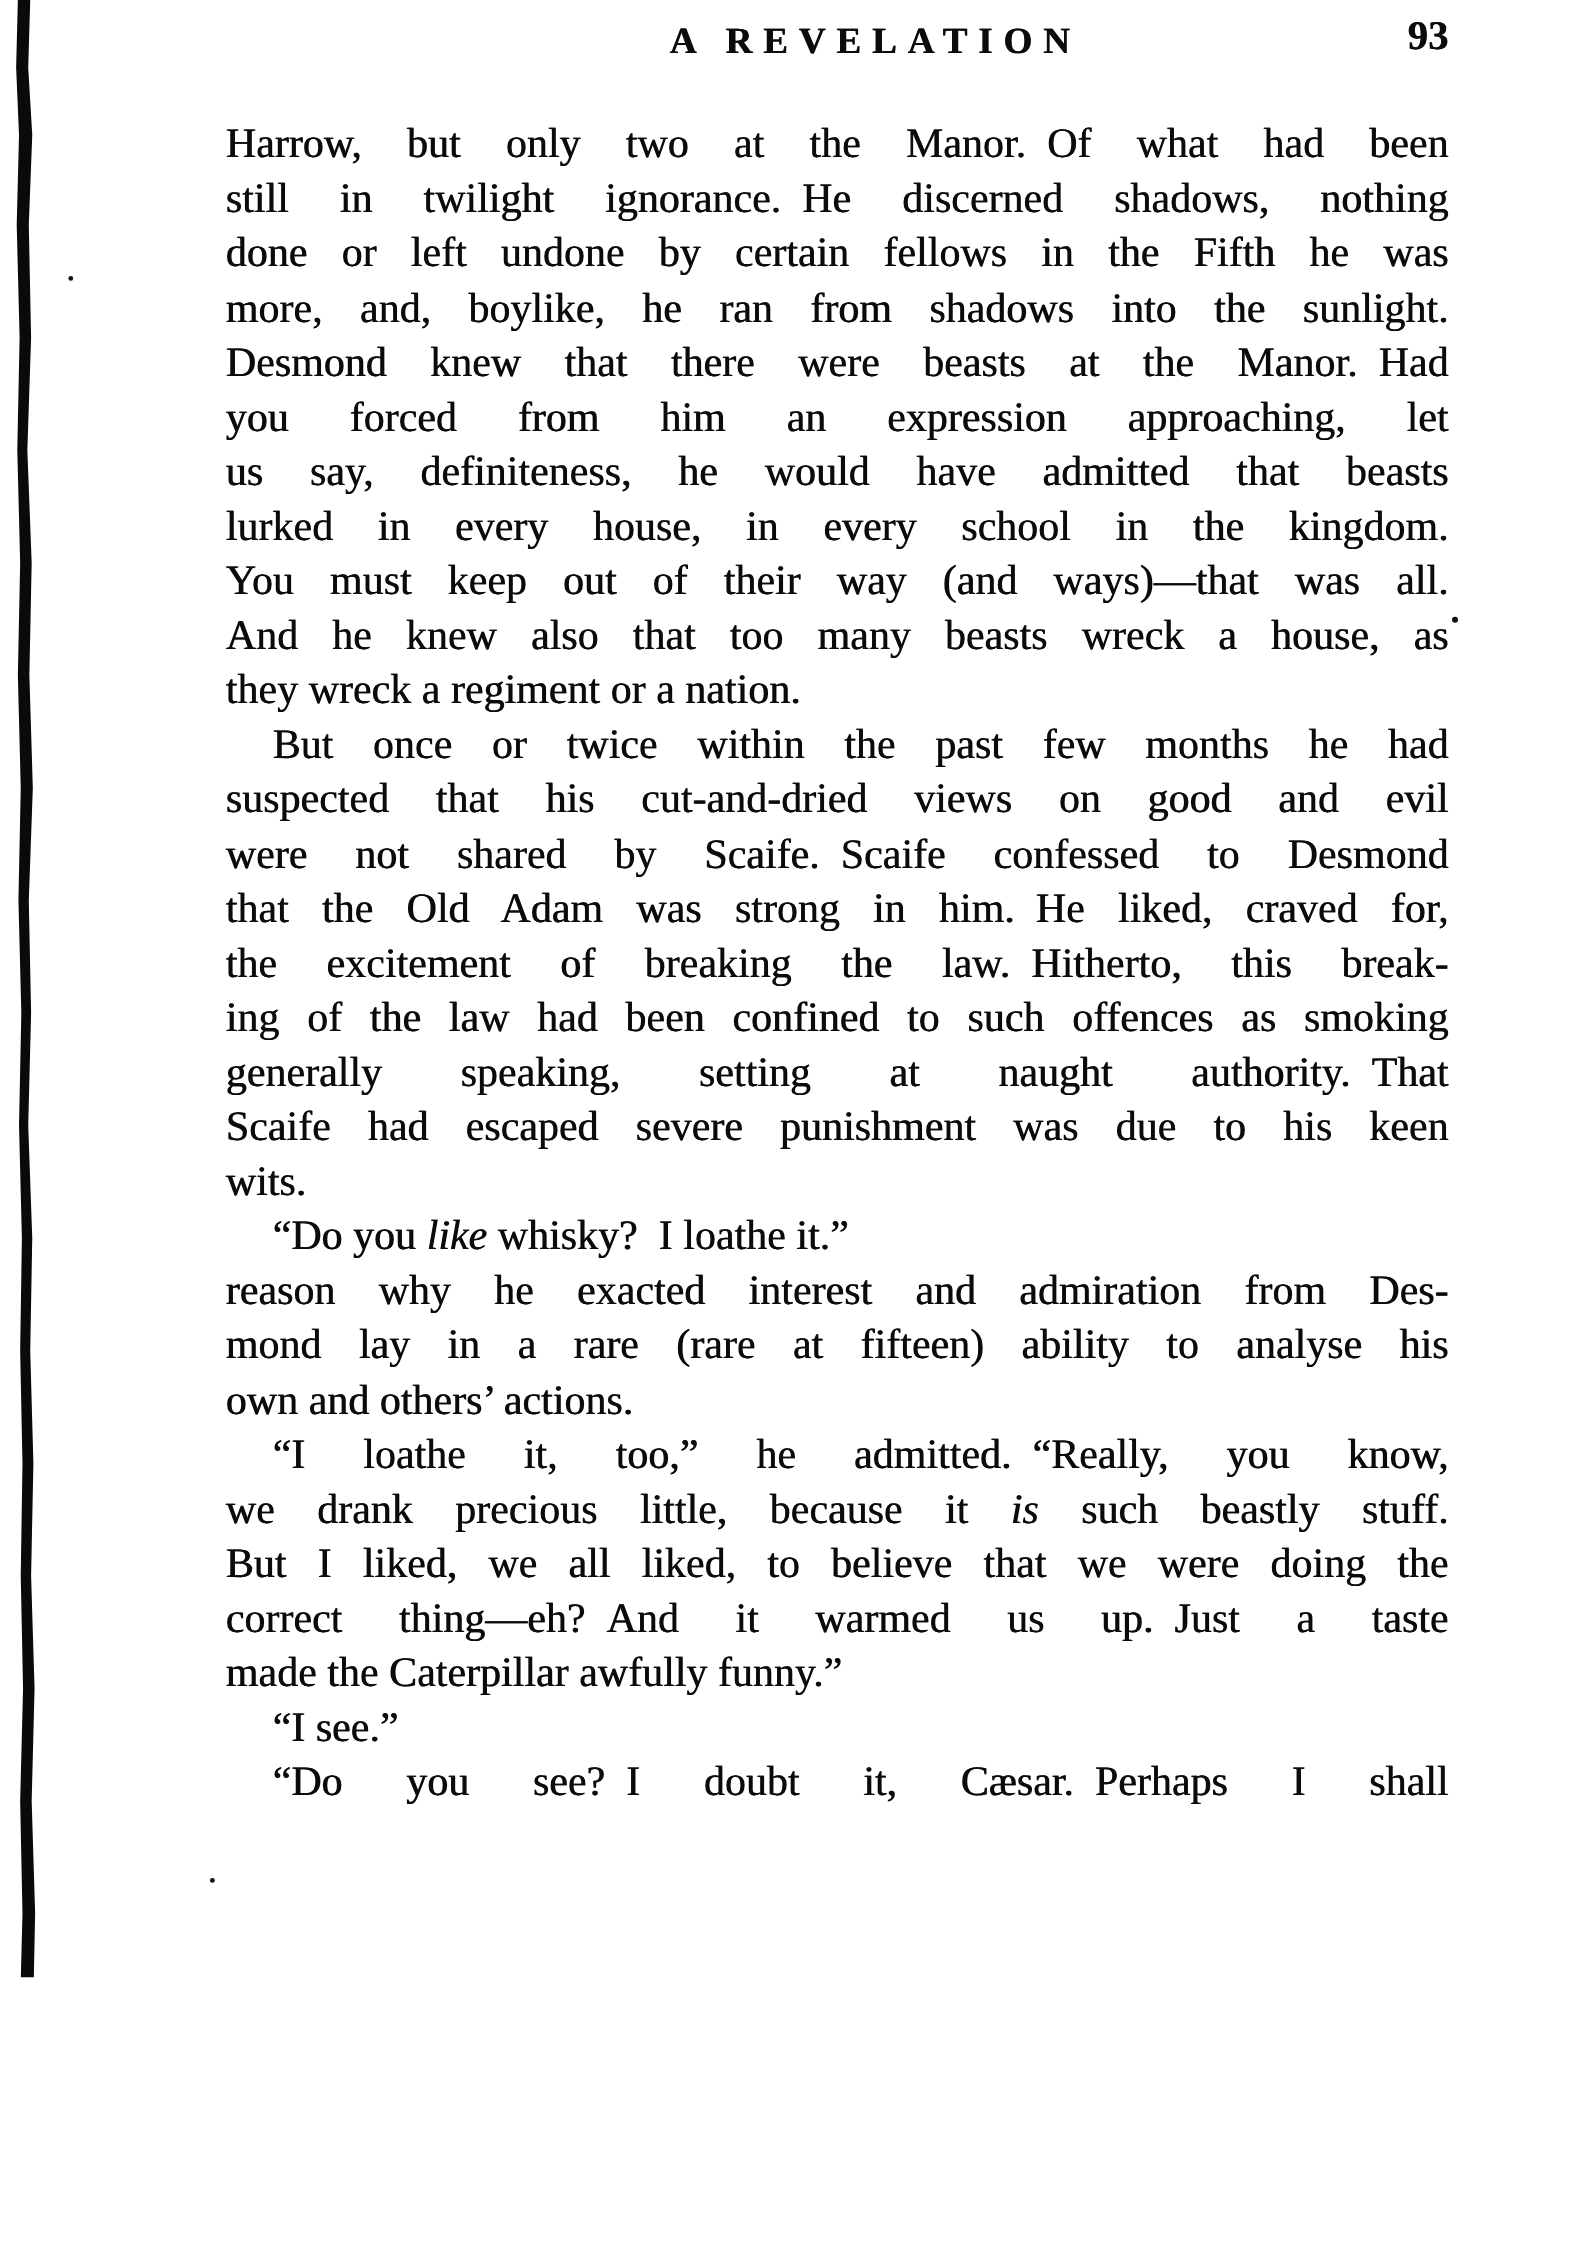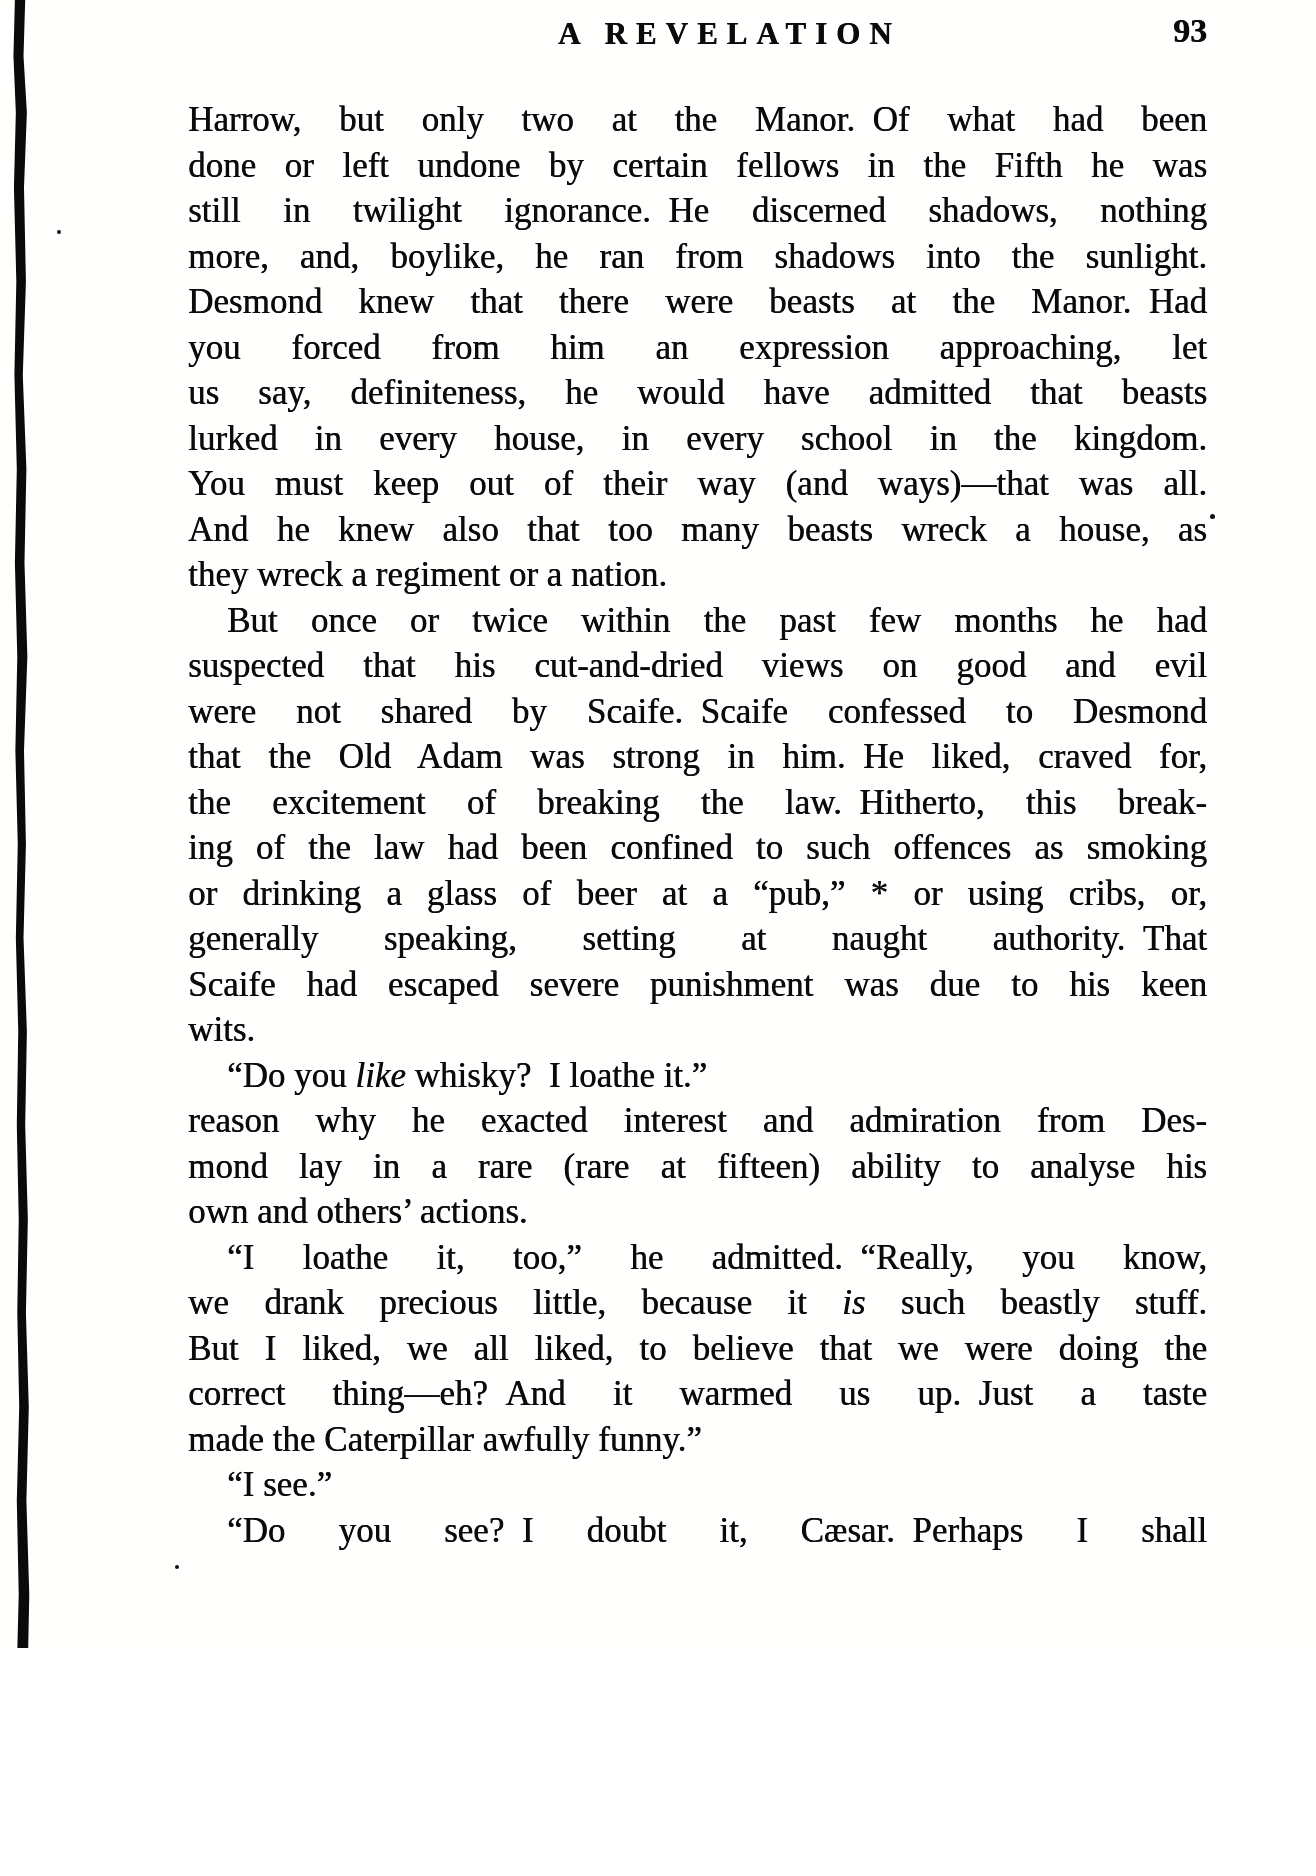--- a/index.html
+++ b/index.html
@@ -103,40 +103,39 @@
 
   <div class="gutter"></div>
 
   <span class="running">A REVELATION</span>
   <span class="pagenum">93</span>
 
   <div class="text">
 
     <div class="para">
       <div class="ln">Harrow, but only two at the Manor. Of what had been</div>
+      <div class="ln">still in twilight ignorance. He discerned shadows, nothing</div>
       <div class="ln">done or left undone by certain fellows in the Fifth he was</div>
-      <div class="ln">still in twilight ignorance. He discerned shadows, nothing</div>
       <div class="ln">more, and, boylike, he ran from shadows into the sunlight.</div>
       <div class="ln">Desmond knew that there were beasts at the Manor. Had</div>
       <div class="ln">you forced from him an expression approaching, let</div>
       <div class="ln">us say, definiteness, he would have admitted that beasts</div>
       <div class="ln">lurked in every house, in every school in the kingdom.</div>
       <div class="ln">You must keep out of their way (and ways)—that was all.</div>
       <div class="ln">And he knew also that too many beasts wreck a house, as</div>
       <div class="ln left">they wreck a regiment or a nation.</div>
     </div>
 
     <div class="para">
       <div class="ln indent">But once or twice within the past few months he had</div>
       <div class="ln">suspected that his cut-and-dried views on good and evil</div>
       <div class="ln">were not shared by Scaife. Scaife confessed to Desmond</div>
       <div class="ln">that the Old Adam was strong in him. He liked, craved for,</div>
       <div class="ln">the excitement of breaking the law. Hitherto, this break-</div>
       <div class="ln">ing of the law had been confined to such offences as smoking</div>
-      <div class="ln">or drinking a glass of beer at a “pub,” * or using cribs, or,</div>
       <div class="ln">generally speaking, setting at naught authority. That</div>
       <div class="ln">Scaife had escaped severe punishment was due to his keen</div>
       <div class="ln left">wits.</div>
     </div>
 
 
     <div class="para">
       <div class="ln indent left"><span>“Do you </span><em>like</em><span> whisky? I loathe it.”</span></div>
     </div>
 

